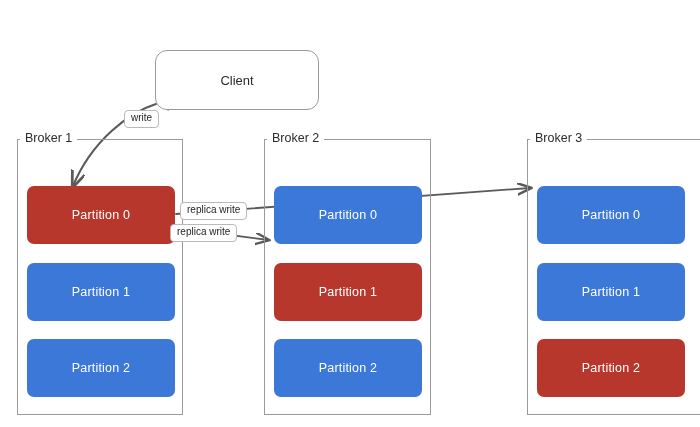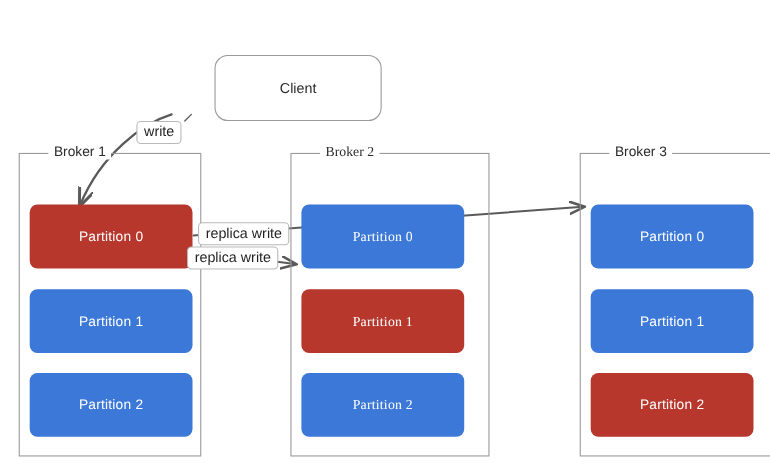--- a/index.html
+++ b/index.html
@@ -27,27 +27,26 @@
     color: #1a1a1a;
     letter-spacing: 0.2px;
     white-space: nowrap;
   }
 
   
   #client-box {
     position: absolute;
     left: 155px;
     top: 50px;
-    width: 152px;
+    width: 164px;
     height: 60px;
     border: 1.4px solid #9a9a9a;
     border-radius: 12px;
     background: #ffffff;
     box-sizing: border-box;
-    margin-left: 40px;
   }
   #client-label {
     position: absolute;
     left: 0;
     right: 0;
     top: 50%;
     transform: translateY(-50%);
     text-align: center;
     font-size: 13px;
     color: #2b2b2b;
@@ -56,30 +55,30 @@
   
   .broker-group {
     position: absolute;
     box-sizing: border-box;
     border: 1.3px solid #9a9a9a;
     background: transparent;
   }
   .broker-title {
     position: absolute;
     top: -9px;
-    left: 26px;
+    left: 2px;
     background: #ffffff;
     padding: 0 5px;
     font-size: 12.5px;
     color: #2b2b2b;
     white-space: nowrap;
   }
 
   #broker-1 { left: 17px;  top: 139px; width: 166px; height: 276px; }
-  #broker-2 { left: 264px; top: 139px; width: 181px; height: 276px; font-family: Liberation Serif, serif; }
+  #broker-2 { left: 264px; top: 139px; width: 167px; height: 276px; }
   #broker-3 { left: 527px; top: 139px; width: 194px; height: 276px; text-decoration: underline; }
 
   
   .partition {
     position: absolute;
     left: 9px;
     width: 148px;
     height: 58px;
     border-radius: 7px;
     box-sizing: border-box;
@@ -97,21 +96,21 @@
   .p-slot-1 { top: 123px; justify-content: center; }
   .p-slot-2 { top: 199px; }
 
   
   .edge-label {
     position: absolute;
     background: #ffffff;
     border: 1px solid #b9b9b9;
     border-radius: 4px;
     padding: 1px 6px 2px 6px;
-    font-size: 13px;
+    font-size: 10px;
     color: #1f1f1f;
     white-space: nowrap;
     line-height: 1.25;
   }
   #label-write         { left: 124px; top: 110px; }
   #label-replica-1     { left: 180px; top: 202px; }
   #label-replica-2     { left: 170px; top: 224px; }
 
   
   #edges {

